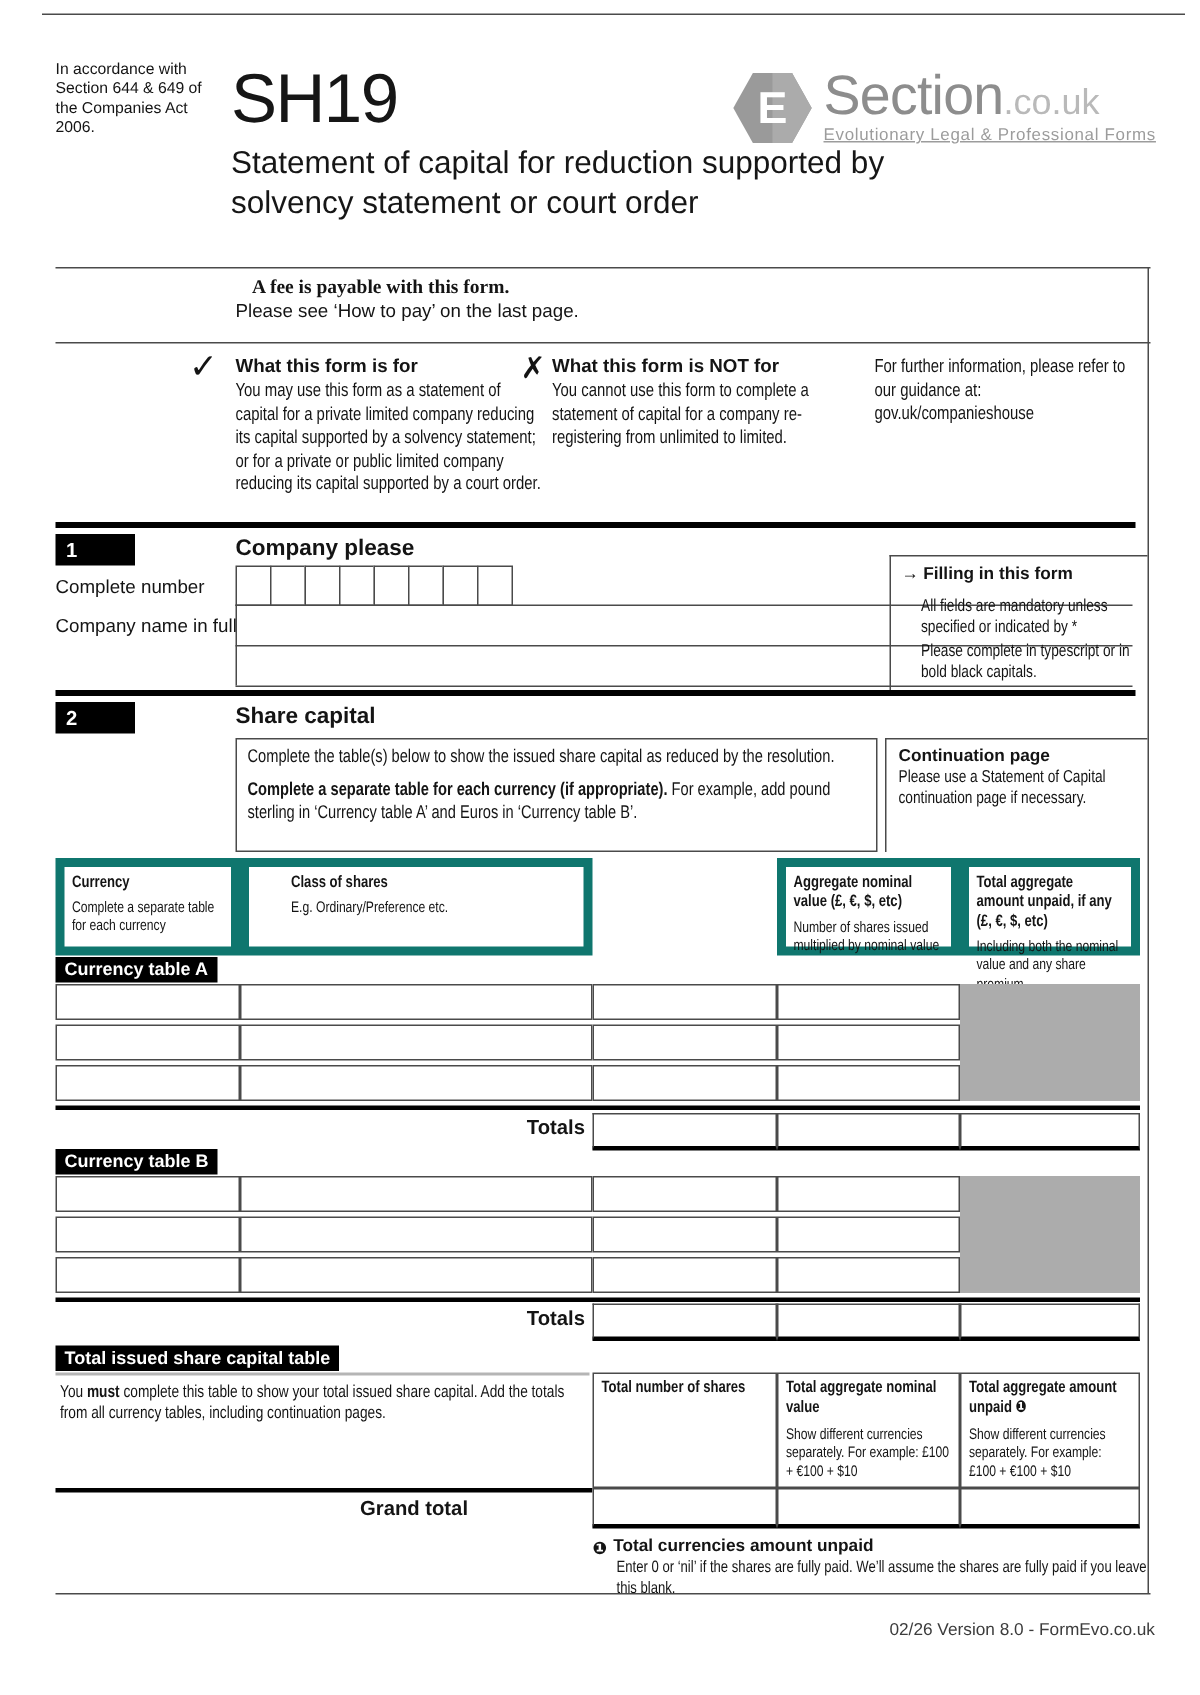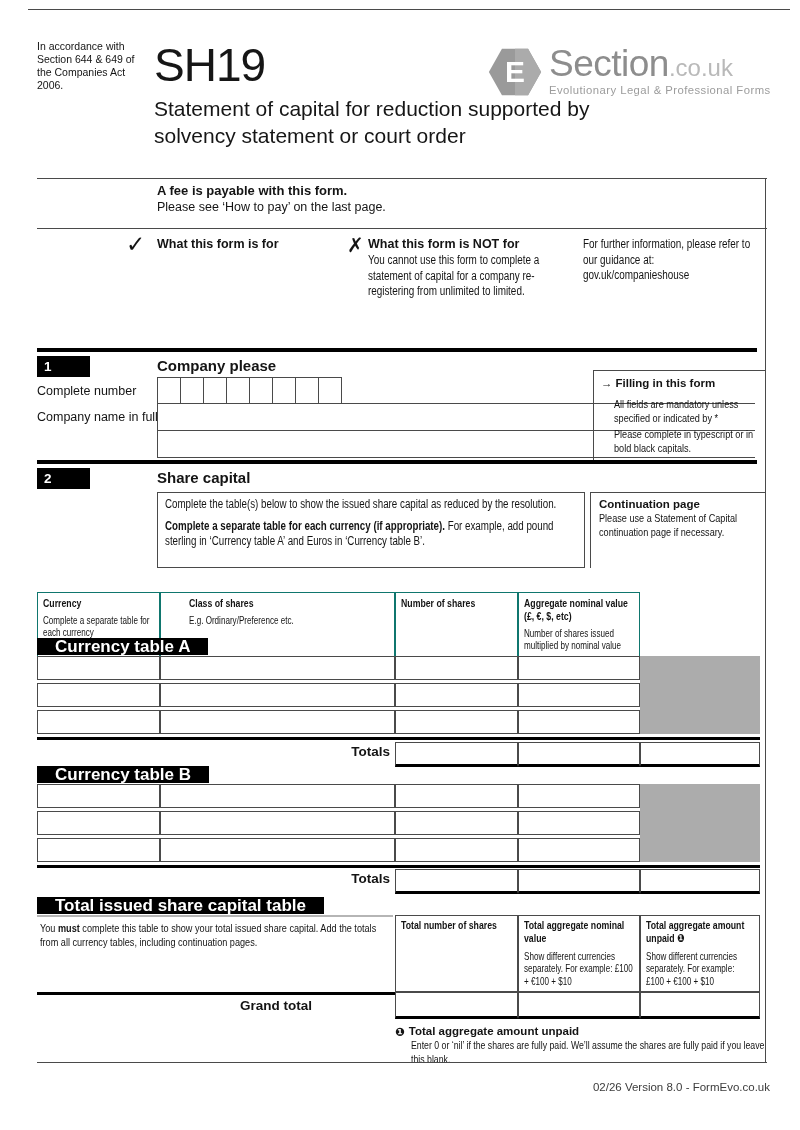--- a/index.html
+++ b/index.html
@@ -15,24 +15,24 @@
   .rule-top{left:28px;top:9px;width:762px;}
   .accordance{left:37px;top:40px;width:104px;font-size:10.5px;line-height:13px;}
   .form-code{left:154px;top:42px;font-size:46px;line-height:46px;letter-spacing:-1px;color:#161616;}
   .form-title{left:154px;top:95px;width:458px;font-size:21px;line-height:27px;color:#161616;}
 
   .logo{left:487px;top:43px;display:flex;gap:6px;align-items:flex-start;}
   .logo-textcol{margin-top:2px;}
   .brand-line{white-space:nowrap;}
   .brand{font-size:37px;line-height:38px;color:#8d8d8d;letter-spacing:-0.5px;}
   .brand-suffix{font-size:24px;color:#b9b9b9;}
-  .tagline{font-size:11.3px;color:#9c9c9c;letter-spacing:0.45px;margin-top:1px;white-space:nowrap;}
+  .tagline{font-size:11.3px;color:#9c9c9c;letter-spacing:0.45px;margin-top:1px;white-space:nowrap;text-decoration:underline;}
 
   .rule-a{left:37px;top:178px;width:730px;}
-  .fee-h{left:157px;top:183px;font-weight:bold;font-size:13px;}
+  .fee-h{left:168px;top:183px;font-weight:bold;font-size:13px;font-family:Liberation Serif, serif;}
   .fee-d{left:157px;top:200px;font-size:12.5px;}
   .rule-b{left:37px;top:228px;width:730px;}
 
   .icon-check{left:126px;top:231px;font-size:23px;font-weight:bold;}
   .icon-cross{left:347px;top:233px;font-size:20px;font-weight:bold;}
   .pcol{font-size:12.5px;}
   .pcol-for{left:157px;top:237px;width:206px;}
   .pcol-not{left:368px;top:237px;width:203px;}
   .p-title{font-weight:bold;margin-bottom:2px;font-size:12.5px;}
   .p-text{font-size:12.5px;line-height:15.5px;}
@@ -67,29 +67,29 @@
   .fill-t2{margin-top:8px;}
 
   .guidebox{left:157px;top:492px;width:428px;height:76px;border:1px solid #4a4a4a;
             padding:4px 7px;box-sizing:border-box;font-size:12.3px;line-height:15.5px;}
   .g-p2{margin-top:6px;}
   .contbox{left:590px;top:492px;width:175px;height:76px;border-top:1px solid #4a4a4a;
            border-left:1px solid #4a4a4a;padding:5px 0 0 8px;box-sizing:border-box;}
   .c-title{font-weight:bold;font-size:11.5px;}
   .c-text{font-size:11.5px;line-height:14px;margin-top:1px;}
 
-  .hcell{position:absolute;top:592px;height:65px;border:1px solid #0f766e;
+  .hcell{position:absolute;top:572px;height:65px;border:6px solid #0f766e;
          padding:4px 5px;box-sizing:border-box;background:#fff;}
   .hc-title{font-weight:bold;font-size:11px;line-height:13px;}
   .hc-sub{font-size:10.2px;line-height:12.3px;margin-top:5px;}
   .c1{left:37px;width:123px;} .c2{left:160px;width:235px;padding-left:28px;} .c3{left:395px;width:123px;}
   .c4{left:518px;width:122px;} .c5{left:640px;width:120px;}
 
   .tbl-label{position:absolute;left:37px;height:17px;background:#000;color:#fff;
-             font-weight:bold;font-size:17px;line-height:17px;padding:0 18px;white-space:nowrap;}
+             font-weight:bold;font-size:12px;line-height:17px;padding:0 6px;white-space:nowrap;}
   .lbl-a{top:638px;} .lbl-b{top:766px;} .lbl-total{top:897px;}
 
   .cell{position:absolute;height:24px;border:1px solid #4a4a4a;background:#fff;box-sizing:border-box;}
   .rA1{top:656px;} .rA2{top:683px;} .rA3{top:710px;}
   .rB1{top:784px;} .rB2{top:811px;} .rB3{top:838px;}
   .grayblock{position:absolute;left:640px;width:120px;height:78px;background:#acacac;}
   .gray-a{top:656px;} .gray-b{top:784px;}
   .thick-a{left:37px;top:737px;width:723px;}
   .thick-b{left:37px;top:865px;width:723px;}
   .tot-label{position:absolute;left:240px;width:150px;text-align:right;font-weight:bold;font-size:13.5px;}
@@ -142,20 +142,23 @@
   </div>
 
   <div class="rule rule-a"></div>
   <div class="abs fee-h">A fee is payable with this form.</div>
   <div class="abs fee-d">Please see ‘How to pay’ on the last page.</div>
   <div class="rule rule-b"></div>
 
   <div class="abs icon-check">✓</div>
   <div class="abs pcol pcol-for">
     <div class="p-title">What this form is for</div>
+    <div class="p-text">
+        <div class="cond">You may use this form as a statement of capital for a private limited company reducing its capital supported by a solvency statement; or for a private or public limited company reducing its capital supported by a court order.</div>
+      </div>
   </div>
   <div class="abs icon-cross">✗</div>
   <div class="abs further">
       <div class="cond">For further information, please refer to our guidance at: gov.uk/companieshouse</div>
     </div>
   <div class="abs pcol pcol-not">
     <div class="p-title">What this form is NOT for</div>
     <div class="p-text">
         <div class="cond">You cannot use this form to complete a statement of capital for a company re-registering from unlimited to limited.</div>
       </div>
@@ -225,31 +228,34 @@
       </div>
   </div>
   <div class="hcell c2">
     <div class="hc-title">
         <div class="cond">Class of shares</div>
       </div>
     <div class="hc-sub">
         <div class="cond">E.g. Ordinary/Preference etc.</div>
       </div>
   </div>
-  <div class="hcell c3">
-    <div class="hc-title">
-        <div class="cond">Number of shares</div>
-      </div>
-  </div>
   <div class="hcell c4">
     <div class="hc-title">
         <div class="cond">Aggregate nominal value (£, €, $, etc)</div>
       </div>
     <div class="hc-sub">
         <div class="cond">Number of shares issued multiplied by nominal value</div>
+      </div>
+  </div>
+  <div class="hcell c5">
+    <div class="hc-title">
+        <div class="cond">Total aggregate amount unpaid, if any (£, €, $, etc)</div>
+      </div>
+    <div class="hc-sub">
+        <div class="cond">Including both the nominal value and any share premium</div>
       </div>
   </div>
 
   <div class="tbl-label lbl-a">Currency table A</div>
   <div class="cell c1 rA1"></div>
   <div class="cell c2 rA1"></div>
   <div class="cell c3 rA1"></div>
   <div class="cell c4 rA1"></div>
   <div class="cell c1 rA2"></div>
   <div class="cell c2 rA2"></div>
@@ -314,21 +320,21 @@
   </div>
   <div class="thin3 thick-t"></div>
   <div class="grand-label">Grand total</div>
   <div class="tcell c3 rGT"></div>
   <div class="tcell c4 rGT"></div>
   <div class="tcell c5 rGT"></div>
 
   <div class="abs footnote">
     <div class="fn-head">
       <span>❶</span>
-      <span>Total aggregate amount unpaid</span>
+      <span>Total currencies amount unpaid</span>
     </div>
     <div class="fn-text">
         <div class="cond">Enter 0 or ‘nil’ if the shares are fully paid. We’ll assume the shares are fully paid if you leave this blank.</div>
       </div>
   </div>
 
   <div class="rule rule-bottom"></div>
   <div class="rule-right"></div>
   <div class="abs footer">02/26 Version 8.0 - FormEvo.co.uk</div>
 

